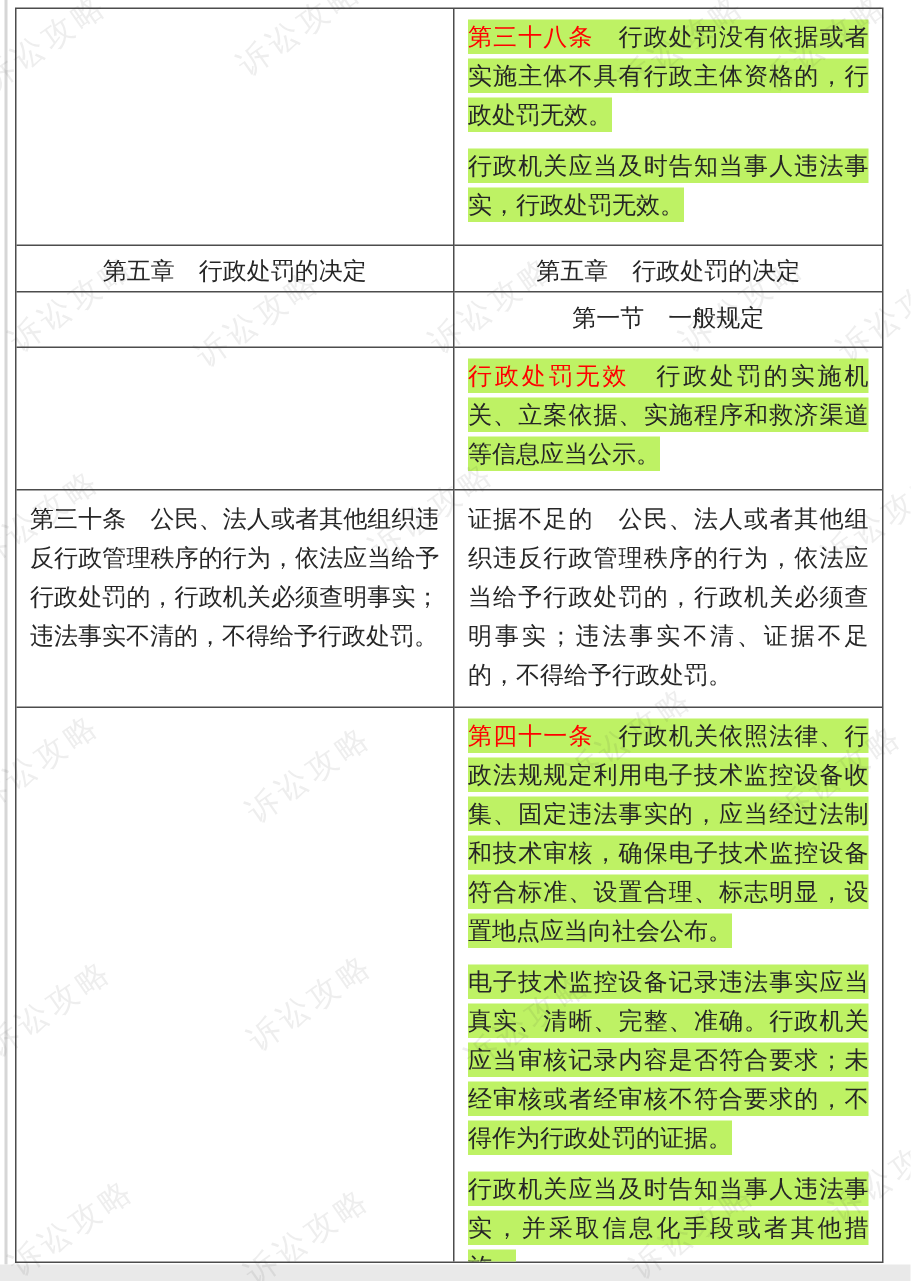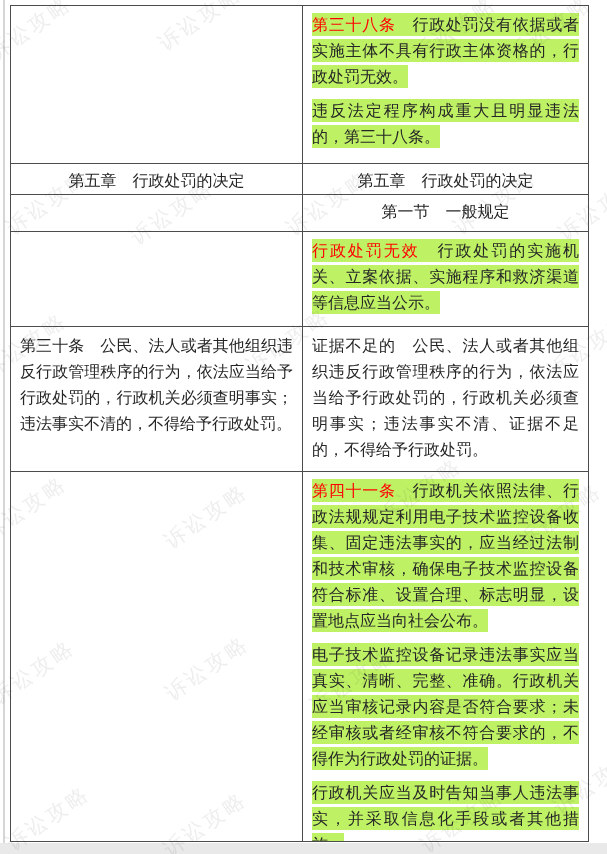--- a/index.html
+++ b/index.html
@@ -53,21 +53,21 @@
 </head>
 <body>
 
 <div class="page-edge-left"></div>
 
 <div class="comparison-table">
 
   <div class="cell left-col row-border"></div>
   <div class="cell row-border">
       <p><span class="hl"><span class="art red">第三十八条</span>　行政处罚没有依据或者实施主体不具有行政主体资格的，行政处罚无效。</span></p>
-      <p><span class="hl">违反法定程序构成重大且明显违法的，第三十八条。</span></p>
+      <p><span class="hl">行政机关应当及时告知当事人违法事实，行政处罚无效。</span></p>
     </div>
 
   <div class="cell left-col row-border center chapter">第五章　行政处罚的决定</div>
   <div class="cell row-border center chapter">第五章　行政处罚的决定</div>
 
   <div class="cell left-col row-border center"></div>
   <div class="cell row-border center">第一节　一般规定</div>
 
   <div class="cell left-col row-border"></div>
   <div class="cell row-border">

